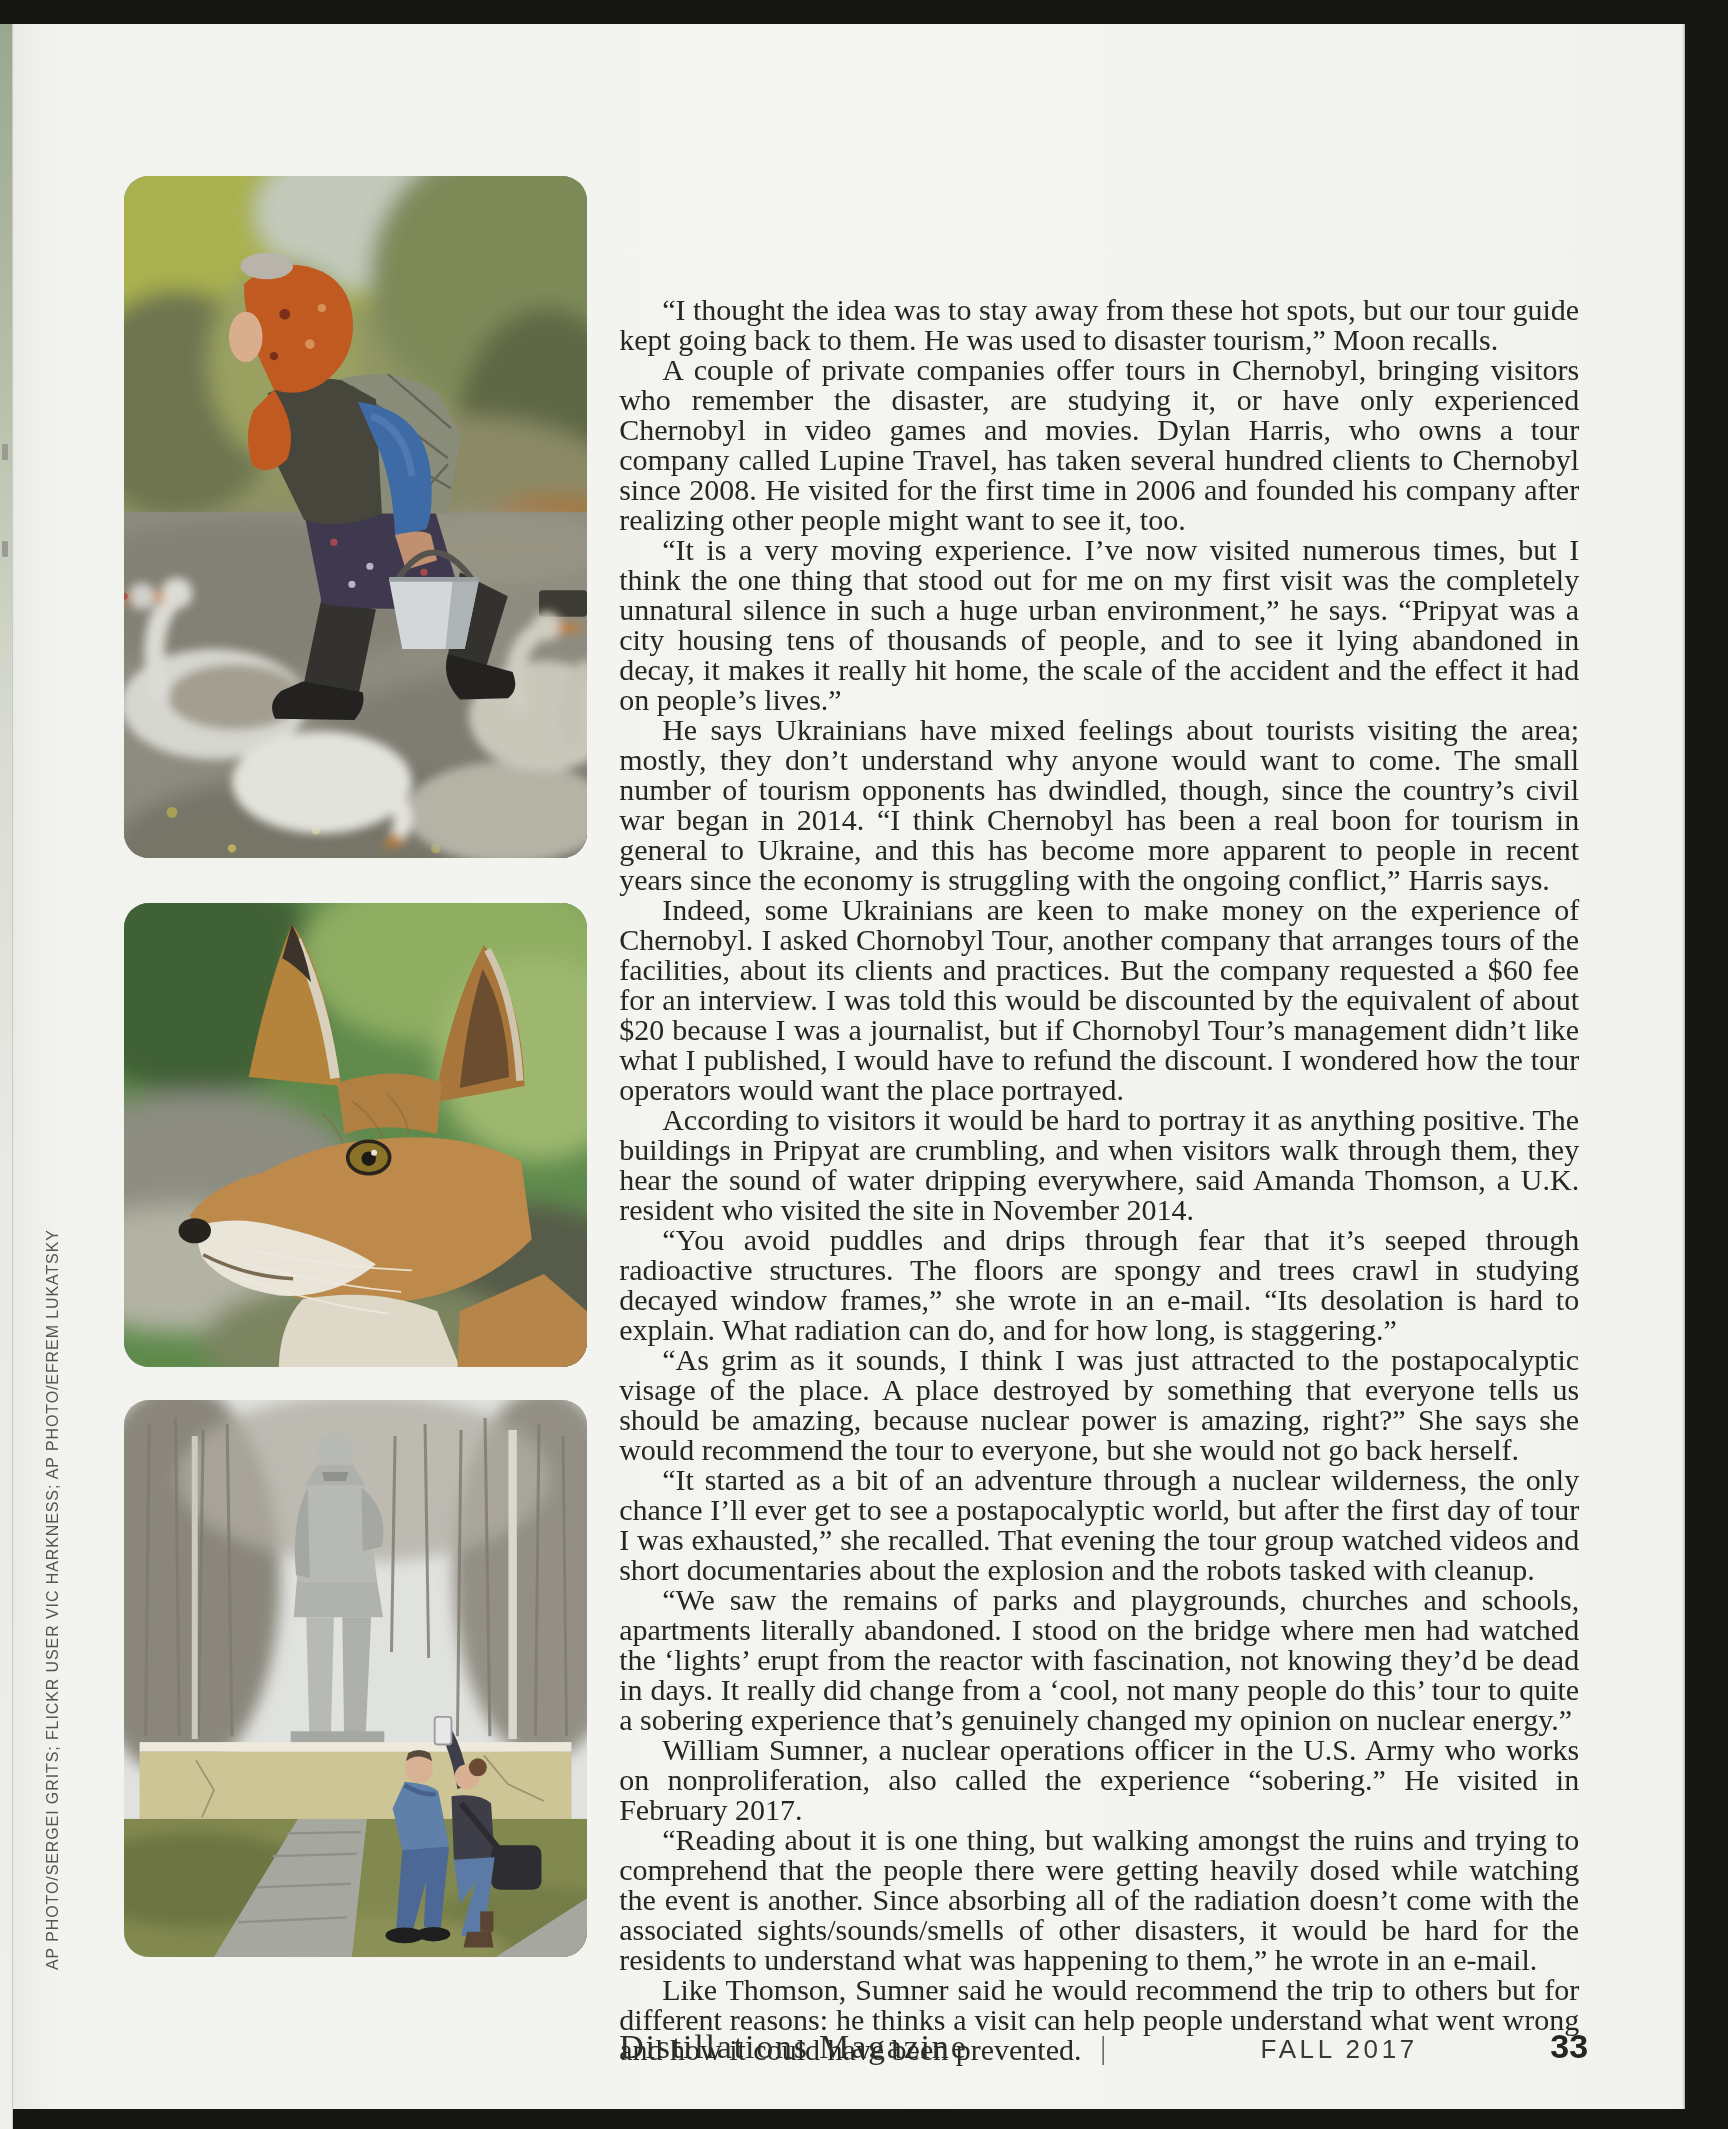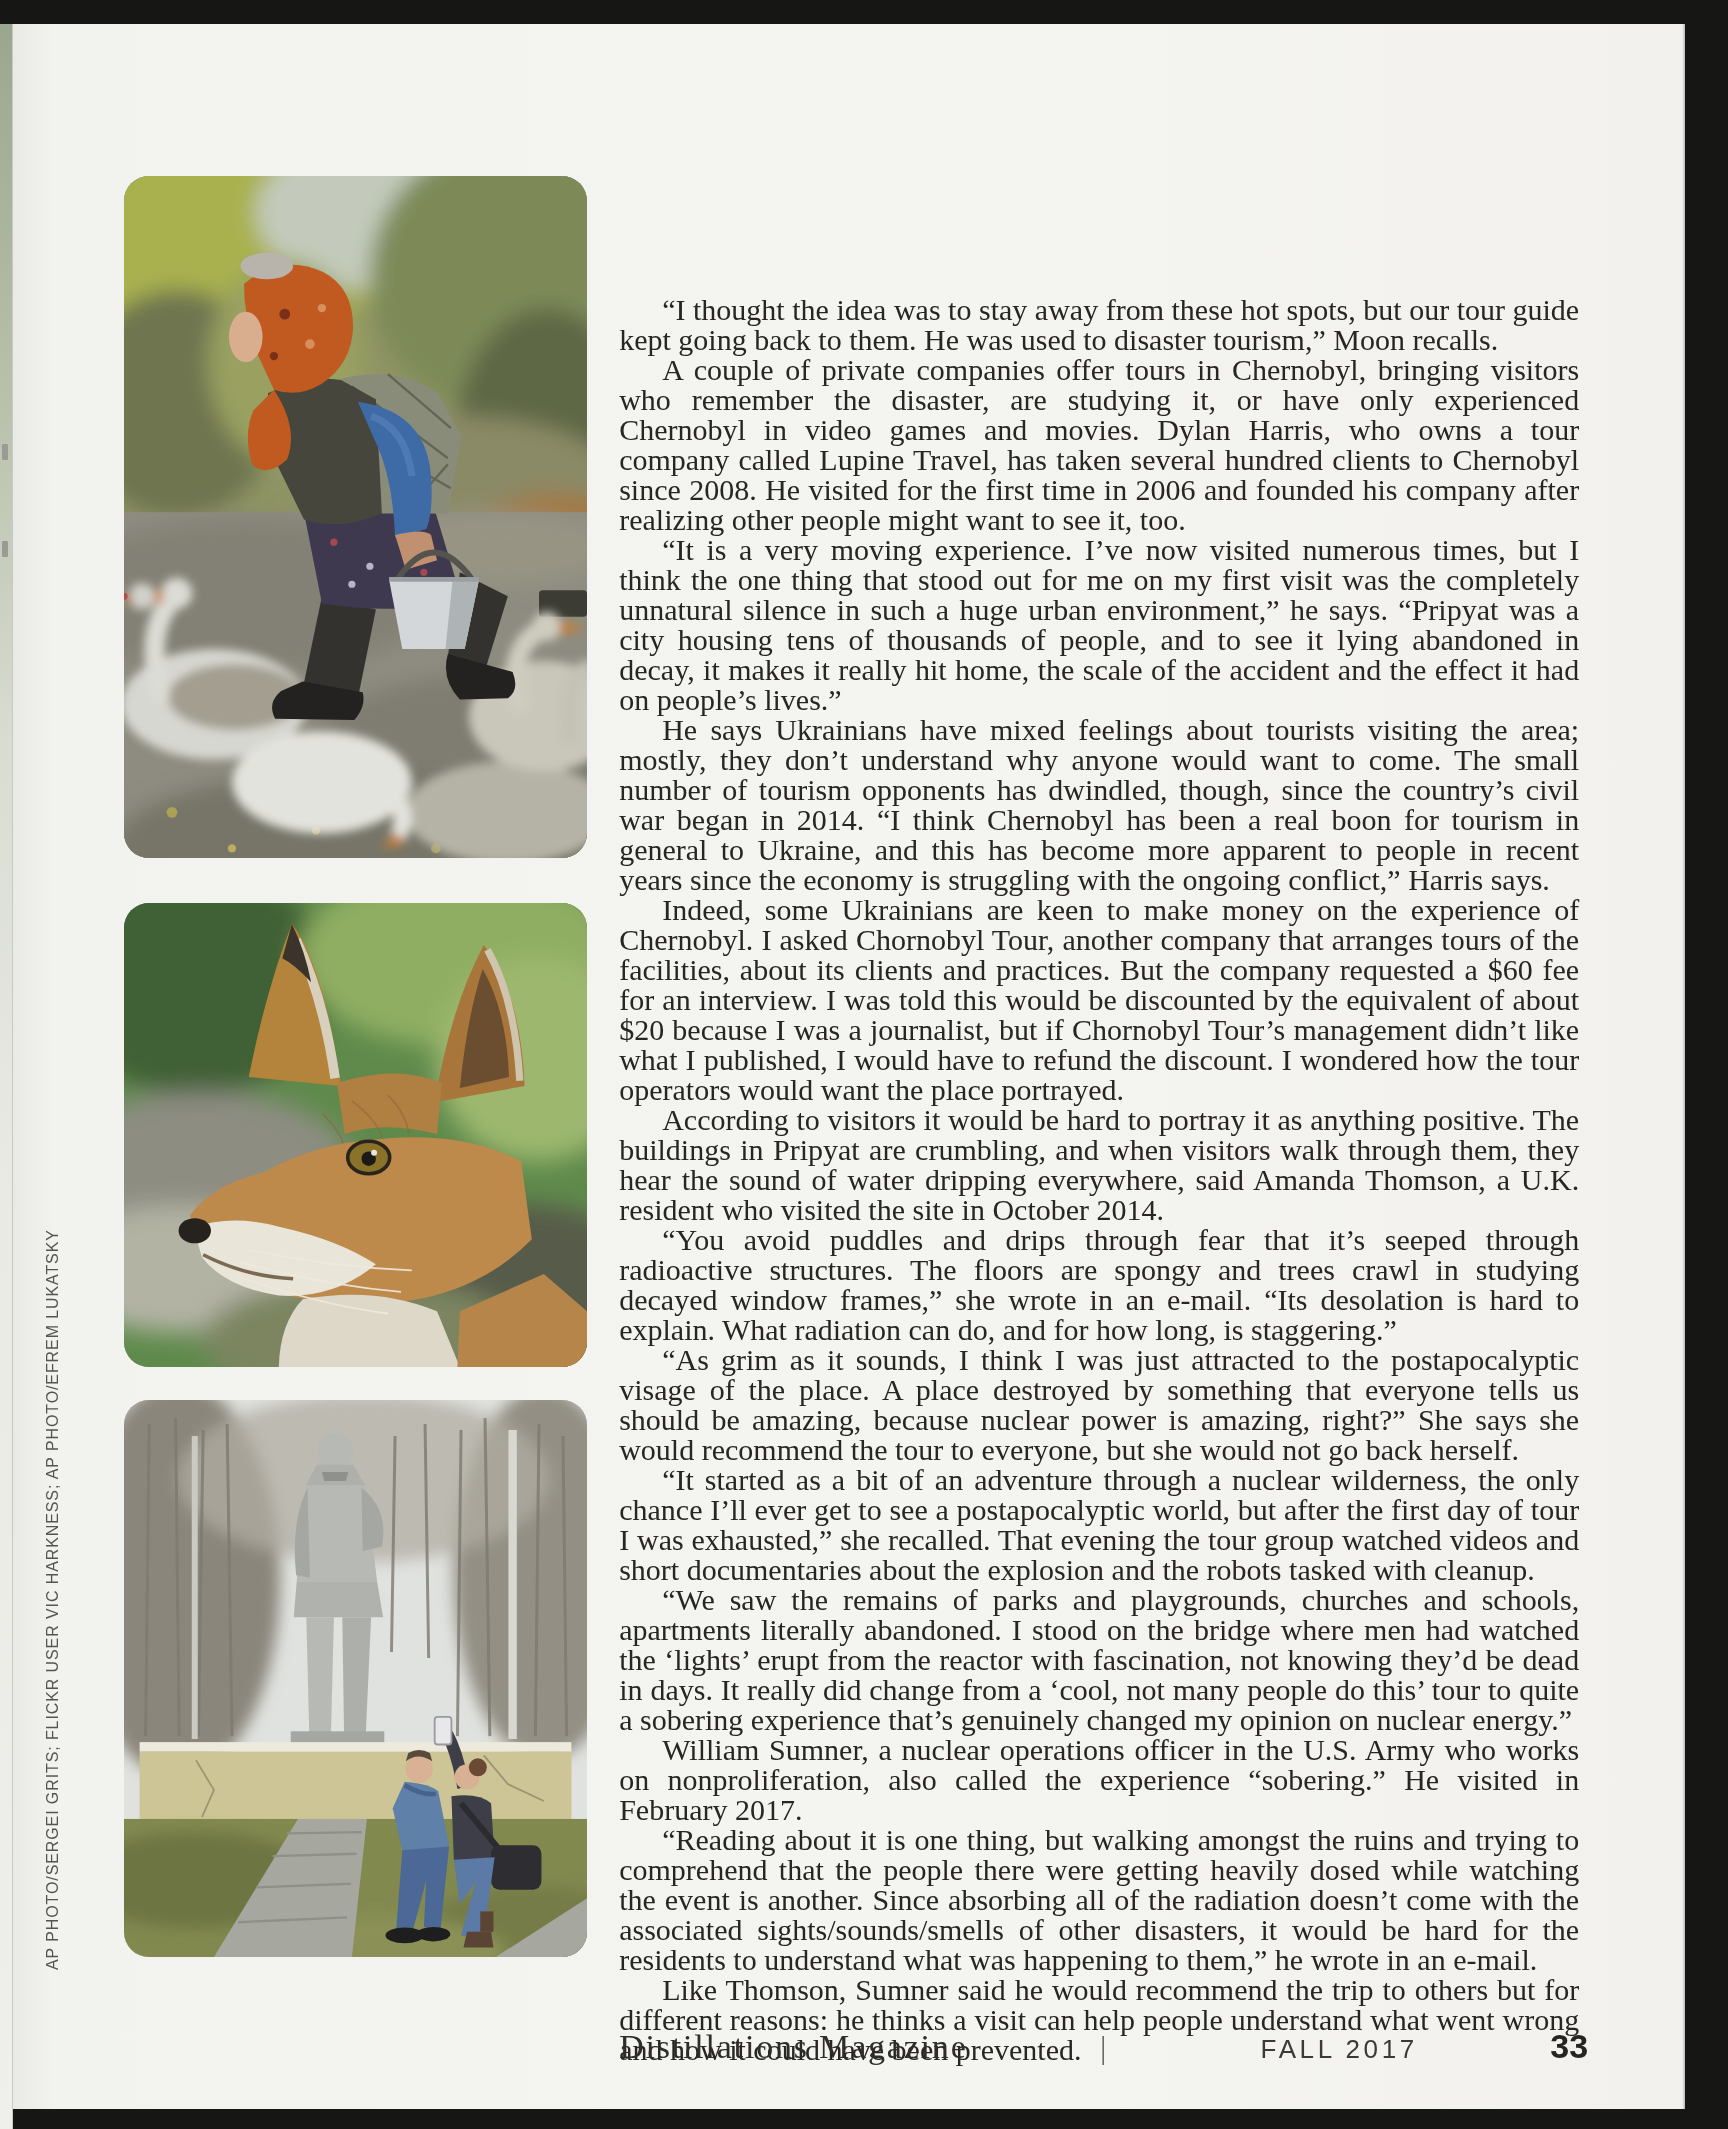--- a/index.html
+++ b/index.html
@@ -283,21 +283,21 @@
     </figure>
 
     <div id="credit">AP PHOTO/SERGEI GRITS; FLICKR USER VIC HARKNESS; AP PHOTO/EFREM LUKATSKY</div>
 
     <div id="article">
         <p>“I thought the idea was to stay away from these hot spots, but our tour guide kept going back to them. He was used to disaster tourism,” Moon recalls.</p>
         <p>A couple of private companies offer tours in Chernobyl, bringing visitors who remember the disaster, are studying it, or have only experienced Chernobyl in video games and movies. Dylan Harris, who owns a tour company called Lupine Travel, has taken several hundred clients to Chernobyl since 2008. He visited for the first time in 2006 and founded his company after realizing other people might want to see it, too.</p>
         <p>“It is a very moving experience. I’ve now visited numerous times, but I think the one thing that stood out for me on my first visit was the completely unnatural silence in such a huge urban environment,” he says. “Pripyat was a city housing tens of thousands of people, and to see it lying abandoned in decay, it makes it really hit home, the scale of the accident and the effect it had on people’s lives.”</p>
         <p>He says Ukrainians have mixed feelings about tourists visiting the area; mostly, they don’t understand why anyone would want to come. The small number of tourism opponents has dwindled, though, since the country’s civil war began in 2014. “I think Chernobyl has been a real boon for tourism in general to Ukraine, and this has become more apparent to people in recent years since the economy is struggling with the ongoing conflict,” Harris says.</p>
         <p>Indeed, some Ukrainians are keen to make money on the experience of Chernobyl. I asked Chornobyl Tour, another company that arranges tours of the facilities, about its clients and practices. But the company requested a $60 fee for an interview. I was told this would be discounted by the equivalent of about $20 because I was a journalist, but if Chornobyl Tour’s management didn’t like what I published, I would have to refund the discount. I wondered how the tour operators would want the place portrayed.</p>
-        <p>According to visitors it would be hard to portray it as anything positive. The buildings in Pripyat are crumbling, and when visitors walk through them, they hear the sound of water dripping everywhere, said Amanda Thomson, a U.K. resident who visited the site in October 2014.</p>
+        <p>According to visitors it would be hard to portray it as anything positive. The buildings in Pripyat are crumbling, and when visitors walk through them, they hear the sound of water dripping everywhere, said Amanda Thomson, a U.K. resident who visited the site in November 2014.</p>
         <p>“You avoid puddles and drips through fear that it’s seeped through radioactive structures. The floors are spongy and trees crawl in studying decayed window frames,” she wrote in an e-mail. “Its desolation is hard to explain. What radiation can do, and for how long, is staggering.”</p>
         <p>“As grim as it sounds, I think I was just attracted to the postapocalyptic visage of the place. A place destroyed by something that everyone tells us should be amazing, because nuclear power is amazing, right?” She says she would recommend the tour to everyone, but she would not go back herself.</p>
         <p>“It started as a bit of an adventure through a nuclear wilderness, the only chance I’ll ever get to see a postapocalyptic world, but after the first day of tour I was exhausted,” she recalled. That evening the tour group watched videos and short documentaries about the explosion and the robots tasked with cleanup.</p>
         <p>“We saw the remains of parks and playgrounds, churches and schools, apartments literally abandoned. I stood on the bridge where men had watched the ‘lights’ erupt from the reactor with fascination, not knowing they’d be dead in days. It really did change from a ‘cool, not many people do this’ tour to quite a sobering experience that’s genuinely changed my opinion on nuclear energy.”</p>
         <p>William Sumner, a nuclear operations officer in the U.S. Army who works on nonproliferation, also called the experience “sobering.” He visited in February 2017.</p>
         <p>“Reading about it is one thing, but walking amongst the ruins and trying to comprehend that the people there were getting heavily dosed while watching the event is another. Since absorbing all of the radiation doesn’t come with the associated sights/sounds/smells of other disasters, it would be hard for the residents to understand what was happening to them,” he wrote in an e-mail.</p>
         <p>Like Thomson, Sumner said he would recommend the trip to others but for different reasons: he thinks a visit can help people understand what went wrong and how it could have been prevented.</p>
       </div>
 
     <div id="footer">

